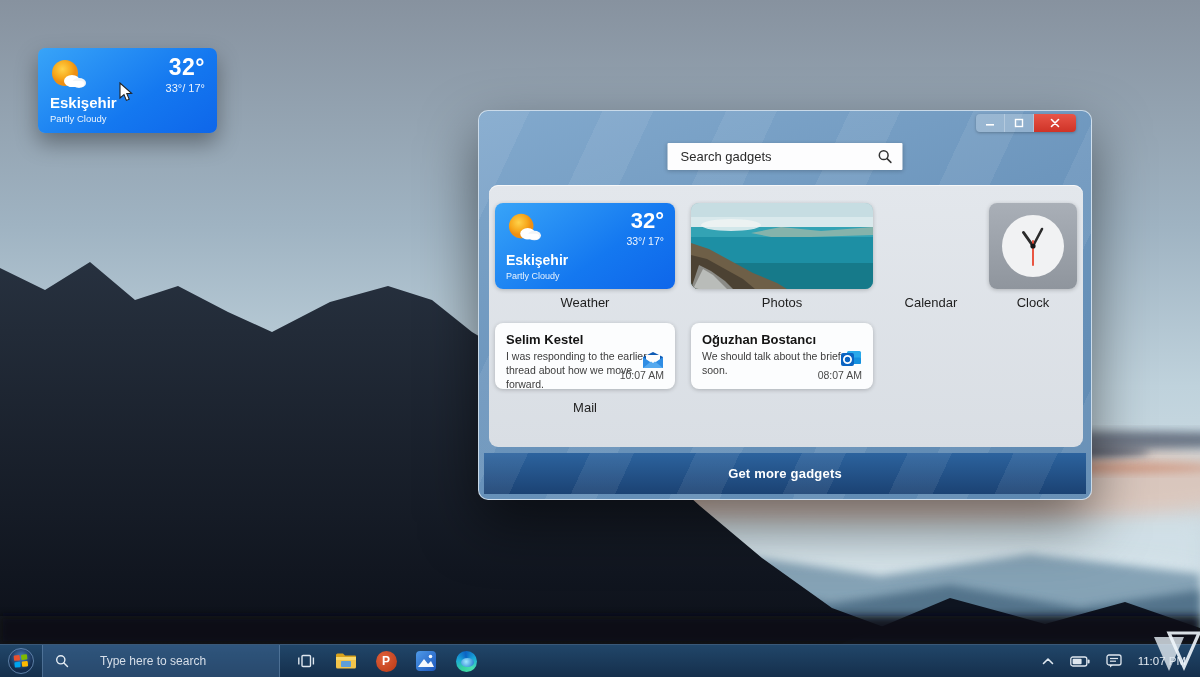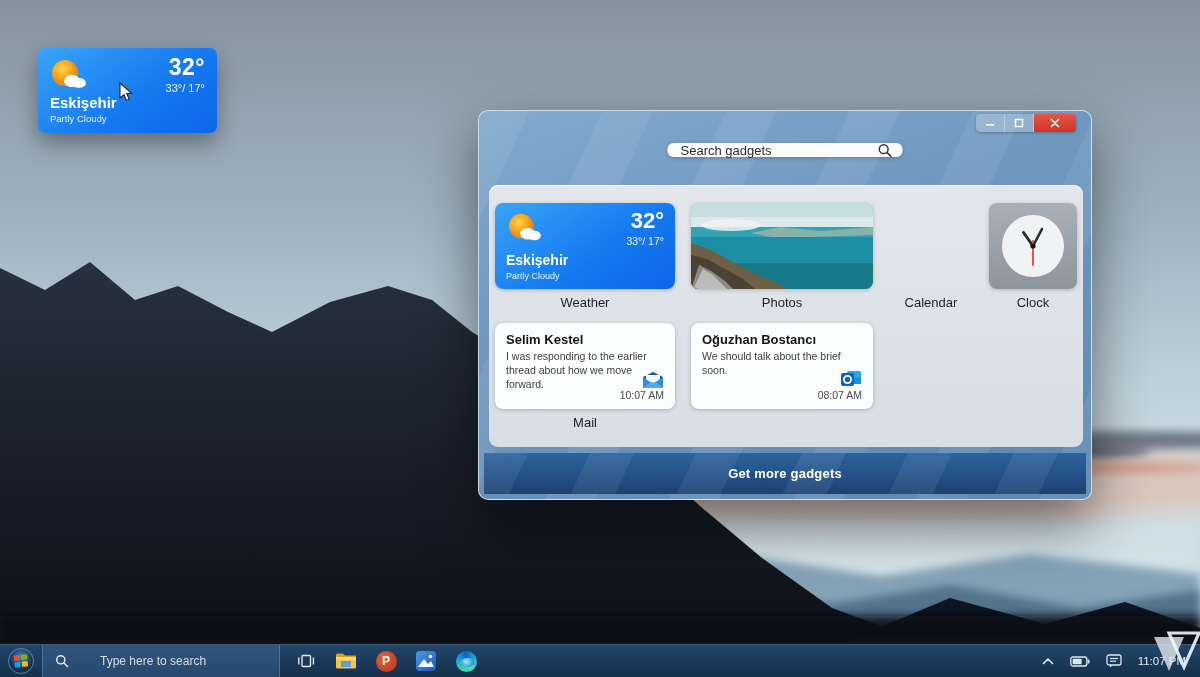--- a/index.html
+++ b/index.html
@@ -29,22 +29,22 @@
     box-shadow:0 24px 55px rgba(0,0,0,.5); }
   .gwindow::before { content:""; position:absolute; inset:0; border-radius:10px; pointer-events:none;
     background:repeating-linear-gradient(115deg, rgba(255,255,255,.07) 0 46px, rgba(255,255,255,0) 46px 112px); }
 
   .win-controls { position:absolute; top:3px; right:15px; display:flex; height:18px; border-radius:4px; overflow:hidden;
     box-shadow:0 1px 3px rgba(0,0,0,.25); z-index:5; }
   .wc { display:flex; align-items:center; justify-content:center; height:18px; cursor:default; }
   .wc.min, .wc.max { width:29px; background:rgba(255,255,255,.22); border-right:1px solid rgba(255,255,255,.28); }
   .wc.close { width:42px; background:linear-gradient(180deg,#e85548,#cf3327); }
 
-  .gsearch { position:absolute; left:50%; transform:translateX(-50%); top:32px; width:235px; height:14px;
-    background:#fdfdfe; border-radius:6px; display:flex; align-items:center; padding:0 10px 0 13px;
+  .gsearch { position:absolute; left:50%; transform:translateX(-50%); top:32px; width:235px; height:27px;
+    background:#fdfdfe; border-radius:1px; display:flex; align-items:center; padding:0 10px 0 13px;
     box-shadow:0 1px 4px rgba(0,0,0,.22); z-index:5; }
   .gsearch-text { flex:1; font-size:13px; color:#2a2a2a; }
 
   .gpanel { position:absolute; left:10px; top:74px; width:594px; height:262px; border-radius:9px;
     background:linear-gradient(180deg,#e3e7ec,#d9dee4); box-shadow:inset 0 1px 0 rgba(255,255,255,.7); z-index:4; }
   .gcard { position:absolute; border-radius:8px; overflow:hidden; box-shadow:0 1px 4px rgba(0,0,0,.22); cursor:pointer; }
   .glabel { position:absolute; height:20px; display:flex; align-items:center; justify-content:center;
     font-size:13px; color:#1e1e1e; }
 
   
@@ -68,28 +68,28 @@
   .cal-day { font-size:34px; font-weight:bold; line-height:36px; }
   .cal-weekday { font-size:12px; }
   .label-calendar { left:398px; top:107px; width:88px; }
 
   
   .card-clock { left:500px; top:18px; width:88px; height:86px; background:linear-gradient(180deg,#a9afb7,#8f959d);
     display:flex; align-items:center; justify-content:center; }
   .label-clock { left:500px; top:107px; width:88px; }
 
   
-  .card-msg { top:138px; height:86px; background:#fcfdfe; color:#222; padding:9px 11px; }
+  .card-msg { top:138px; height:66px; background:#fcfdfe; color:#222; padding:9px 11px; }
   .card-mail { left:6px; width:180px; }
   .card-outlook { left:202px; width:182px; }
   .msg-sender { font-size:13px; font-weight:bold; color:#141414; }
   .msg-body { margin-top:3px; font-size:10.5px; line-height:1.32; color:#3c3c3c; }
   .msg-bottom { position:absolute; left:10px; right:11px; bottom:8px; display:flex; align-items:flex-end; justify-content:space-between;flex-direction:column; }
   .msg-time { font-size:10.5px; color:#4a4a4a; }
-  .label-mail { left:6px; top:227px; width:180px; }
+  .label-mail { left:6px; top:212px; width:180px; }
   .label-outlook { left:202px; top:227px; width:182px; }
 
   .gfooter { position:absolute; left:5px; right:5px; bottom:5px; height:41px; border-radius:0;
     background:linear-gradient(180deg,#2c639e,#1b4273); display:flex; align-items:center; justify-content:center;
     color:#fff; font-size:13px; font-weight:bold; letter-spacing:.2px; cursor:pointer; overflow:hidden; z-index:4; }
   .gfooter::before { content:""; position:absolute; inset:0;
     background:repeating-linear-gradient(115deg, rgba(255,255,255,.07) 0 40px, rgba(255,255,255,0) 40px 96px); }
 
   
   .taskbar { position:absolute; left:0; bottom:0; width:1200px; height:33px;

